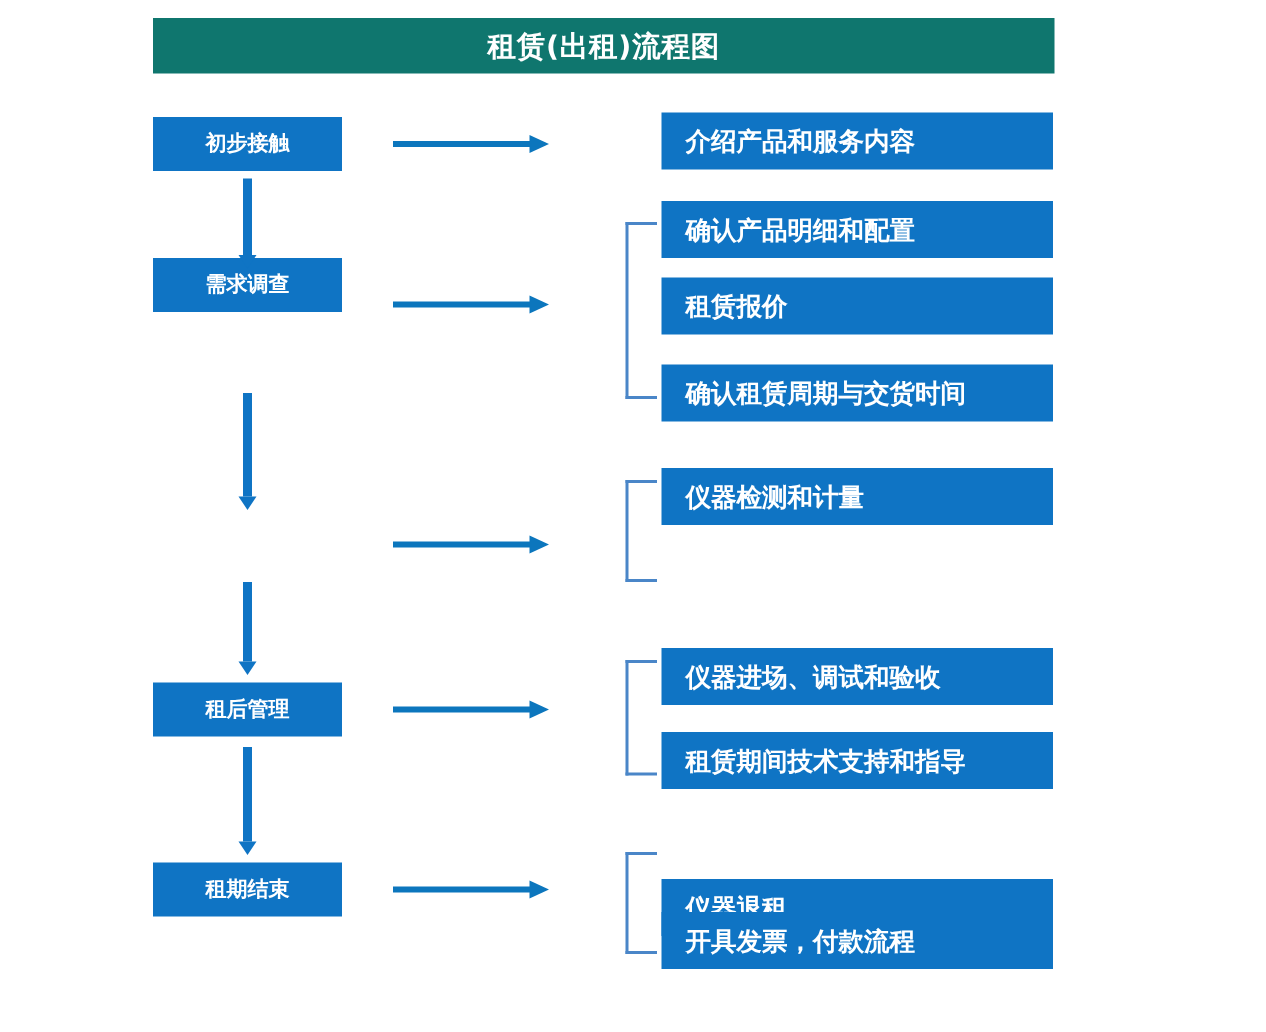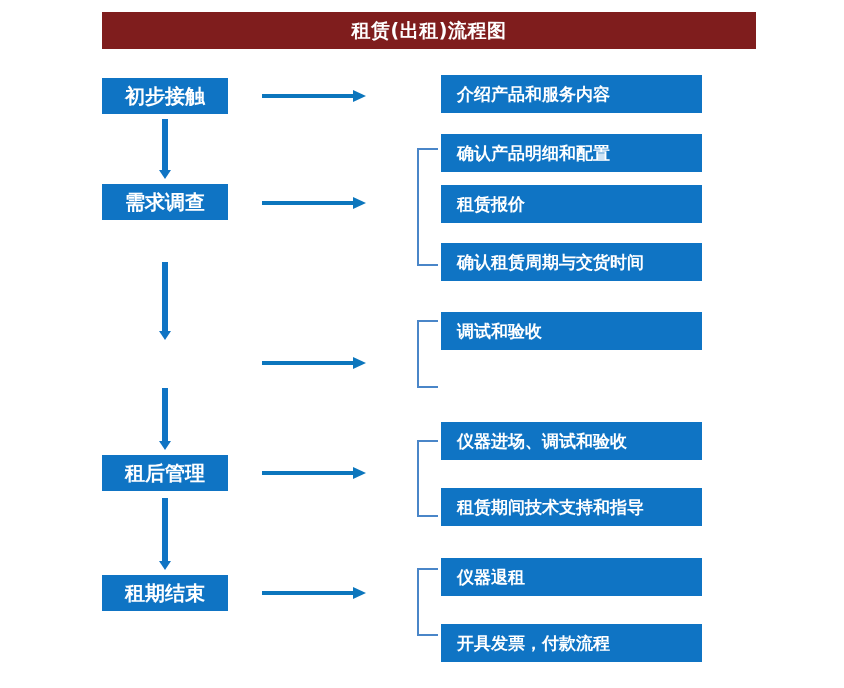--- a/index.html
+++ b/index.html
@@ -16,23 +16,23 @@
     height: 688px;
     background: #ffffff;
     overflow: hidden;
   }
 
   
   .title-bar {
     position: absolute;
     left: 102px;
     top: 12px;
-    width: 654px;
+    width: 601px;
     height: 37px;
-    background: #7f1d1d;
+    background: #0f766e;
     color: #ffffff;
     font-size: 19px;
     font-weight: bold;
     display: flex;
     align-items: center;
     justify-content: center;
     letter-spacing: 0.5px;
   }
 
   
@@ -42,21 +42,21 @@
     color: #ffffff;
     font-weight: bold;
     display: flex;
     align-items: center;
     box-sizing: border-box;
   }
   .box.left {
     left: 102px;
     width: 126px;
     height: 36px;
-    font-size: 20px;
+    font-size: 14px;
     justify-content: center;
   }
   .box.right {
     left: 441px;
     width: 261px;
     height: 38px;
     font-size: 17px;
     justify-content: flex-start;
     padding-left: 16px;
   }
@@ -122,21 +122,21 @@
   }
 </style>
 </head>
 <body>
 
 <div id="canvas">
 
   <div class="title-bar">租赁(出租)流程图</div>
 
   <div class="box left" style="top:78px;">初步接触</div>
-  <div class="box left" style="top:184px;">需求调查</div>
+  <div class="box left" style="top:172px;">需求调查</div>
   <div class="box left" style="top:455px;">租后管理</div>
   <div class="box left" style="top:575px;">租期结束</div>
 
   <div class="v-arrow" style="top:119px; height:60px;">
     <div class="shaft" style="height:51px;"></div>
     <div class="head" style="top:51px;"></div>
   </div>
   <div class="v-arrow" style="top:262px; height:78px;">
     <div class="shaft" style="height:69px;"></div>
     <div class="head" style="top:69px;"></div>
@@ -173,19 +173,19 @@
 
   <div class="bracket" style="top:148px; height:118px;"></div>
   <div class="bracket" style="top:320px; height:68px;"></div>
   <div class="bracket" style="top:440px; height:77px;"></div>
   <div class="bracket" style="top:568px; height:68px;"></div>
 
   <div class="box right" style="top:75px;">介绍产品和服务内容</div>
   <div class="box right" style="top:134px;">确认产品明细和配置</div>
   <div class="box right" style="top:185px;">租赁报价</div>
   <div class="box right" style="top:243px;font-family:Liberation Serif, serif;">确认租赁周期与交货时间</div>
-  <div class="box right" style="top:312px;">调试和验收</div>
-  <div class="box right" style="top:422px;">仪器进场、调试和验收</div>
+  <div class="box right" style="top:312px;">仪器检测和计量</div>
+  <div class="box right" style="top:432px;">仪器进场、调试和验收</div>
   <div class="box right" style="top:488px;text-align:center;">租赁期间技术支持和指导</div>
-  <div class="box right" style="top:558px;">仪器退租</div>
-  <div class="box right" style="top:608px;margin-top:16px;">开具发票，付款流程</div>
+  <div class="box right" style="top:586px;">仪器退租</div>
+  <div class="box right" style="top:608px;">开具发票，付款流程</div>
 
 </div>
 
 </body></html>

